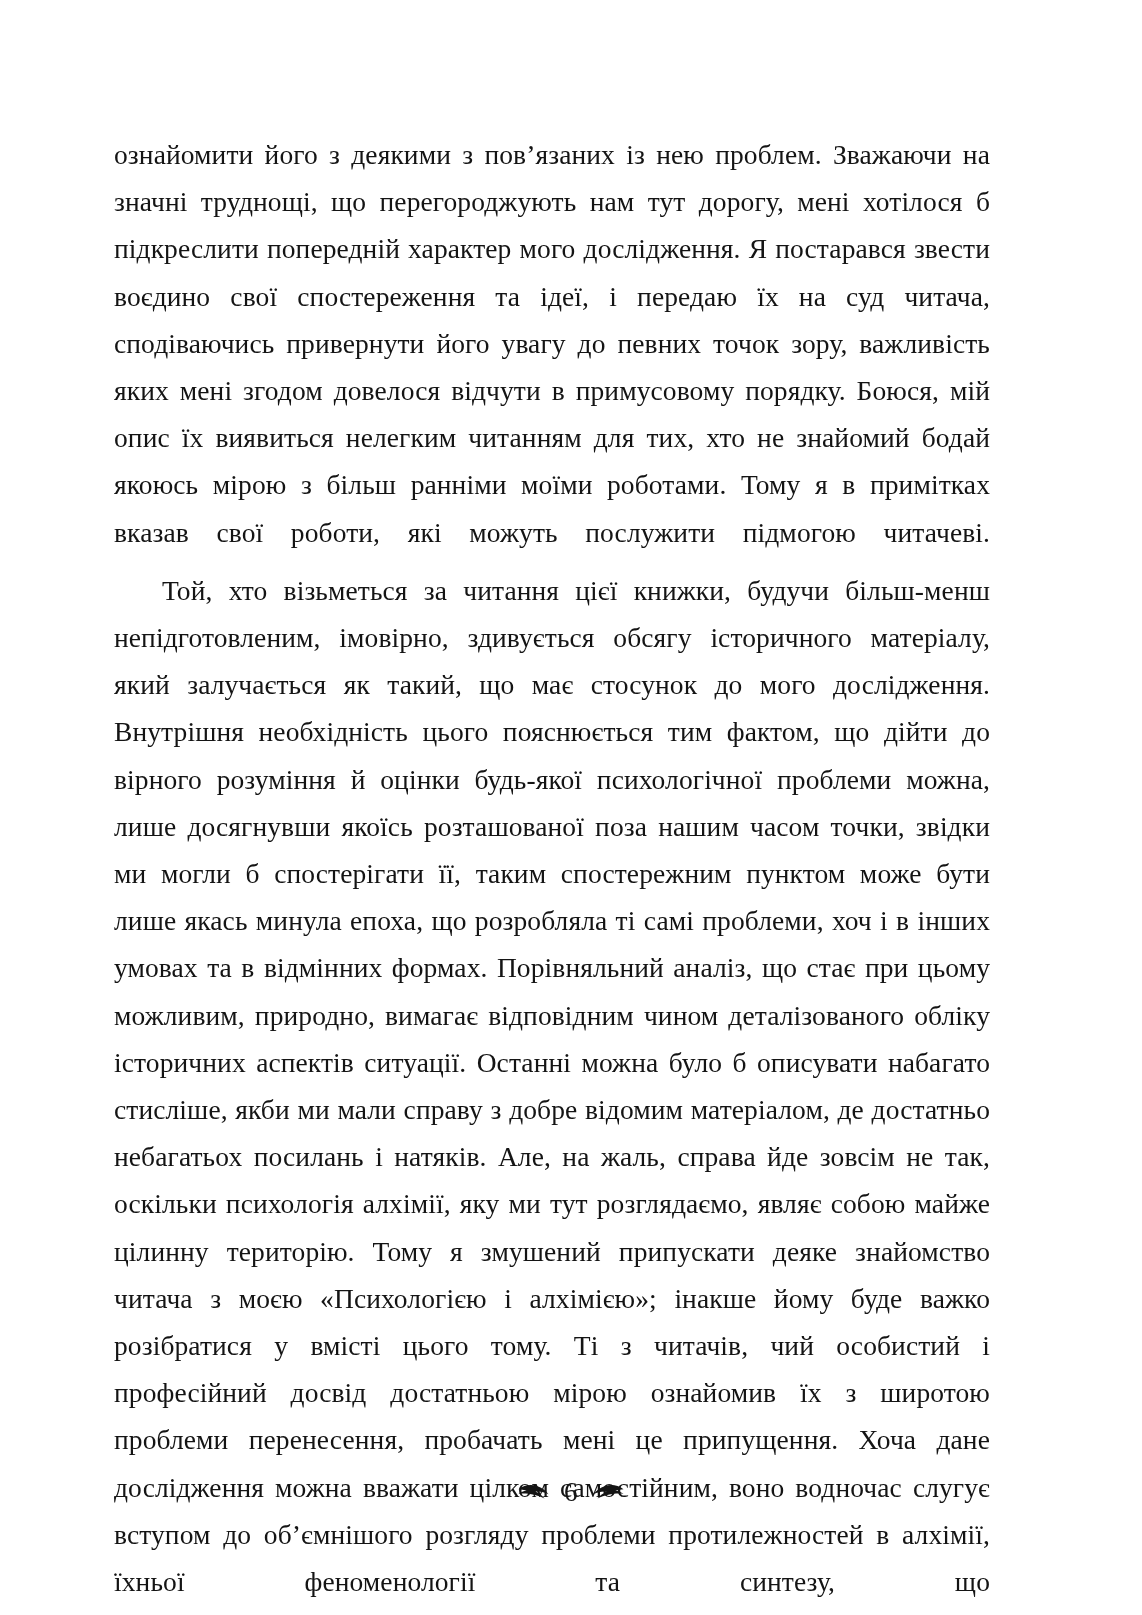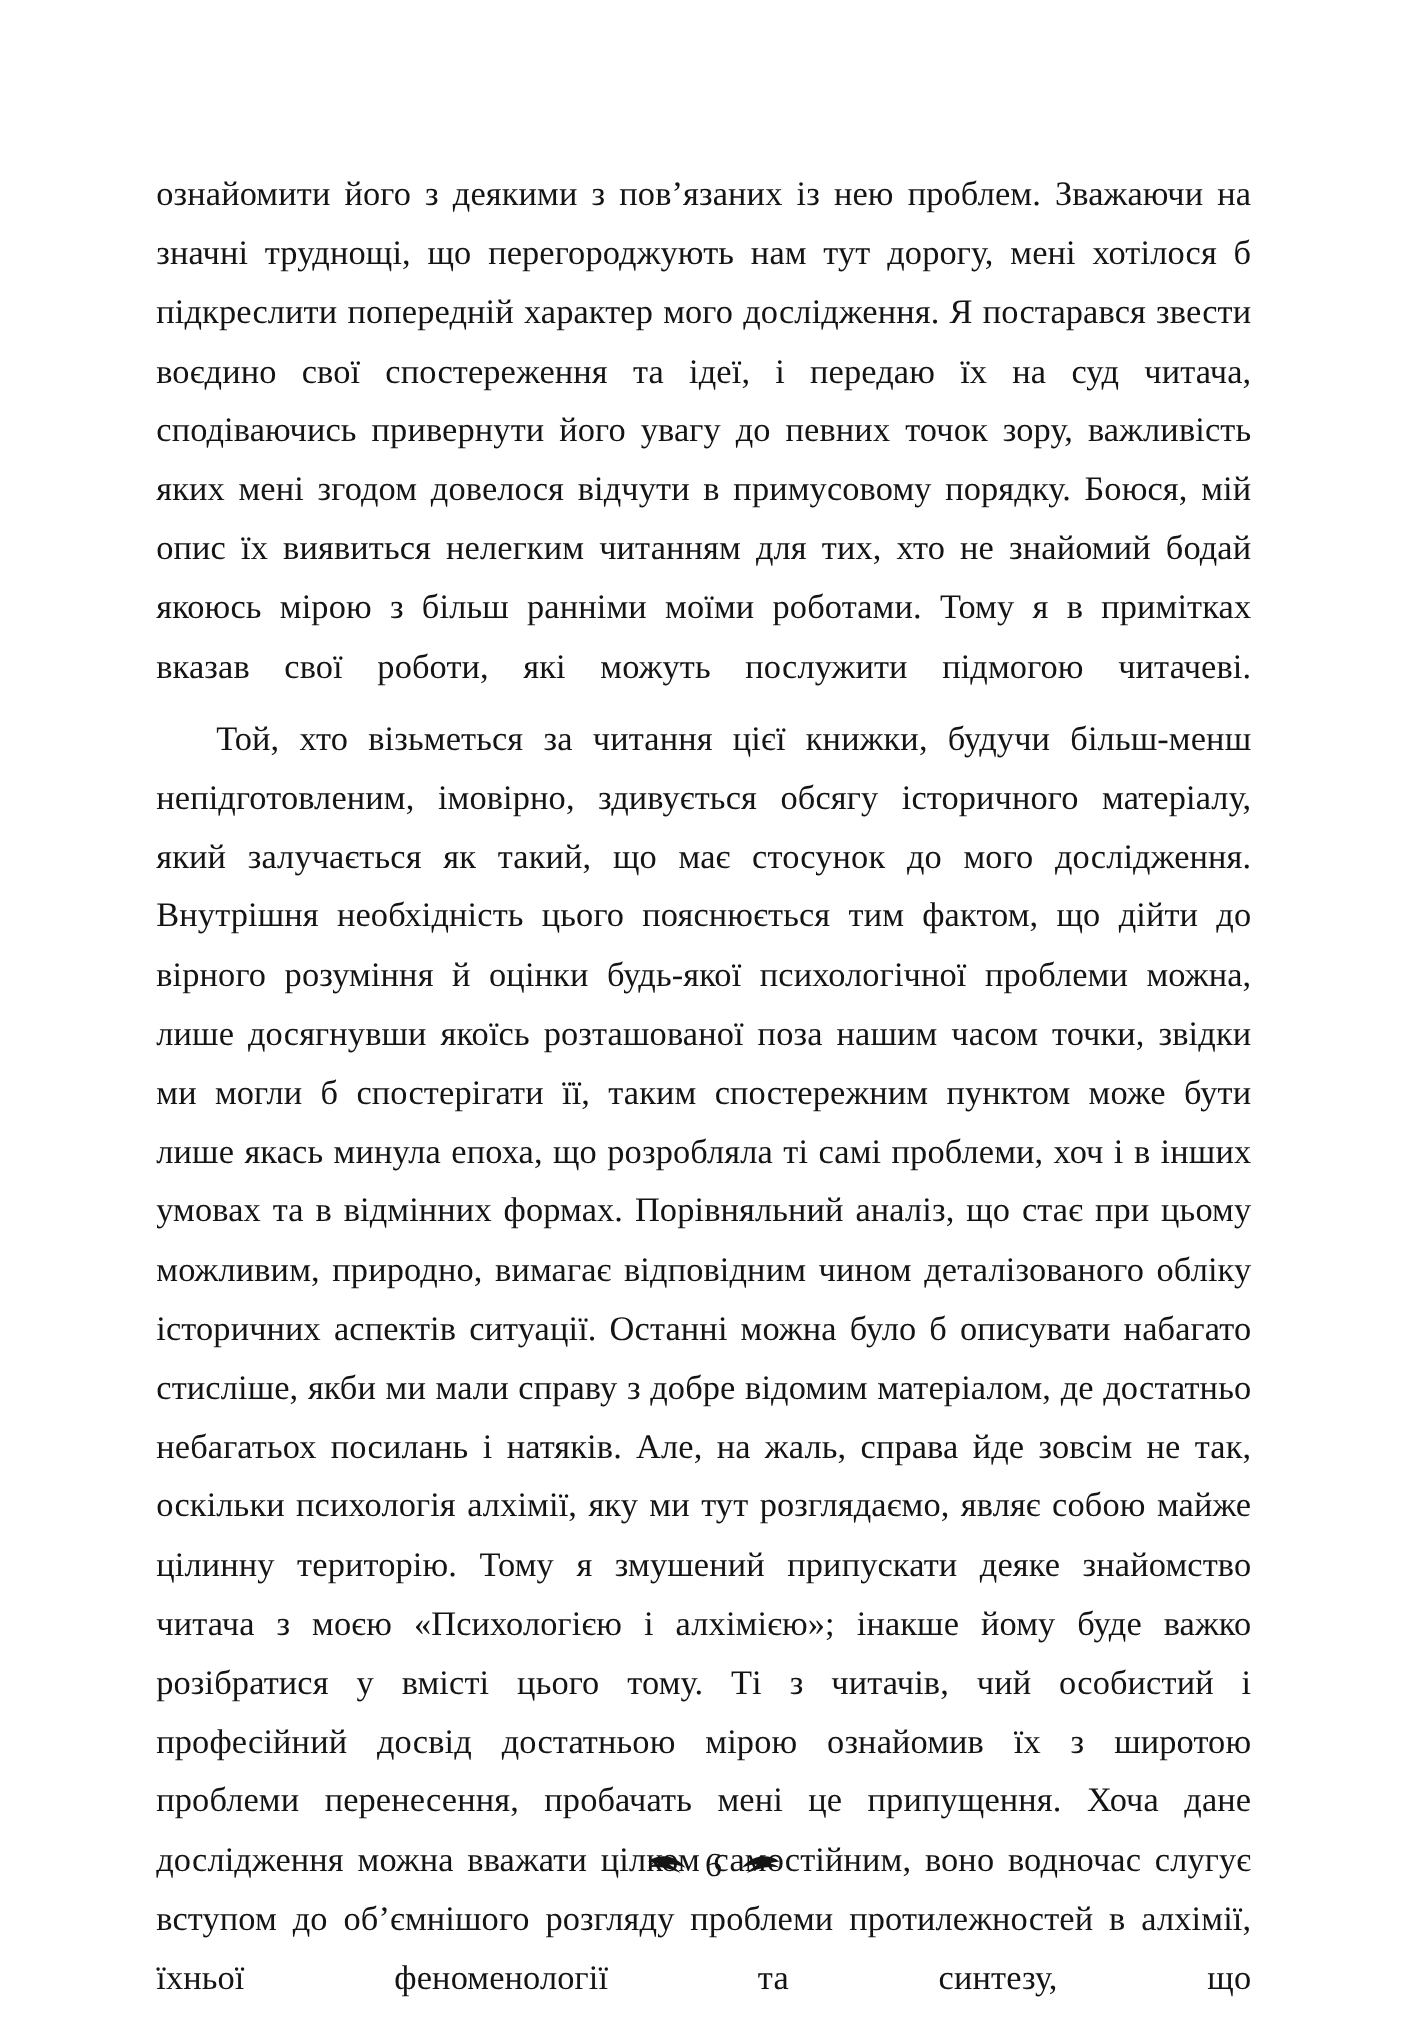--- a/index.html
+++ b/index.html
@@ -20,21 +20,21 @@
     position: absolute;
     left: 0;
     top: 0;
     width: 1142px;
     height: 1615px;
     background: #ffffff;
   }
 
   .text-block {
     position: absolute;
-    left: 125px;
+    left: 114px;
     top: 131px;
     width: 876px;
   }
 
   .para {
     margin: 0;
     text-align: justify;
     text-justify: inter-word;
     font-size: 27.5px;
     line-height: 47.2px;

